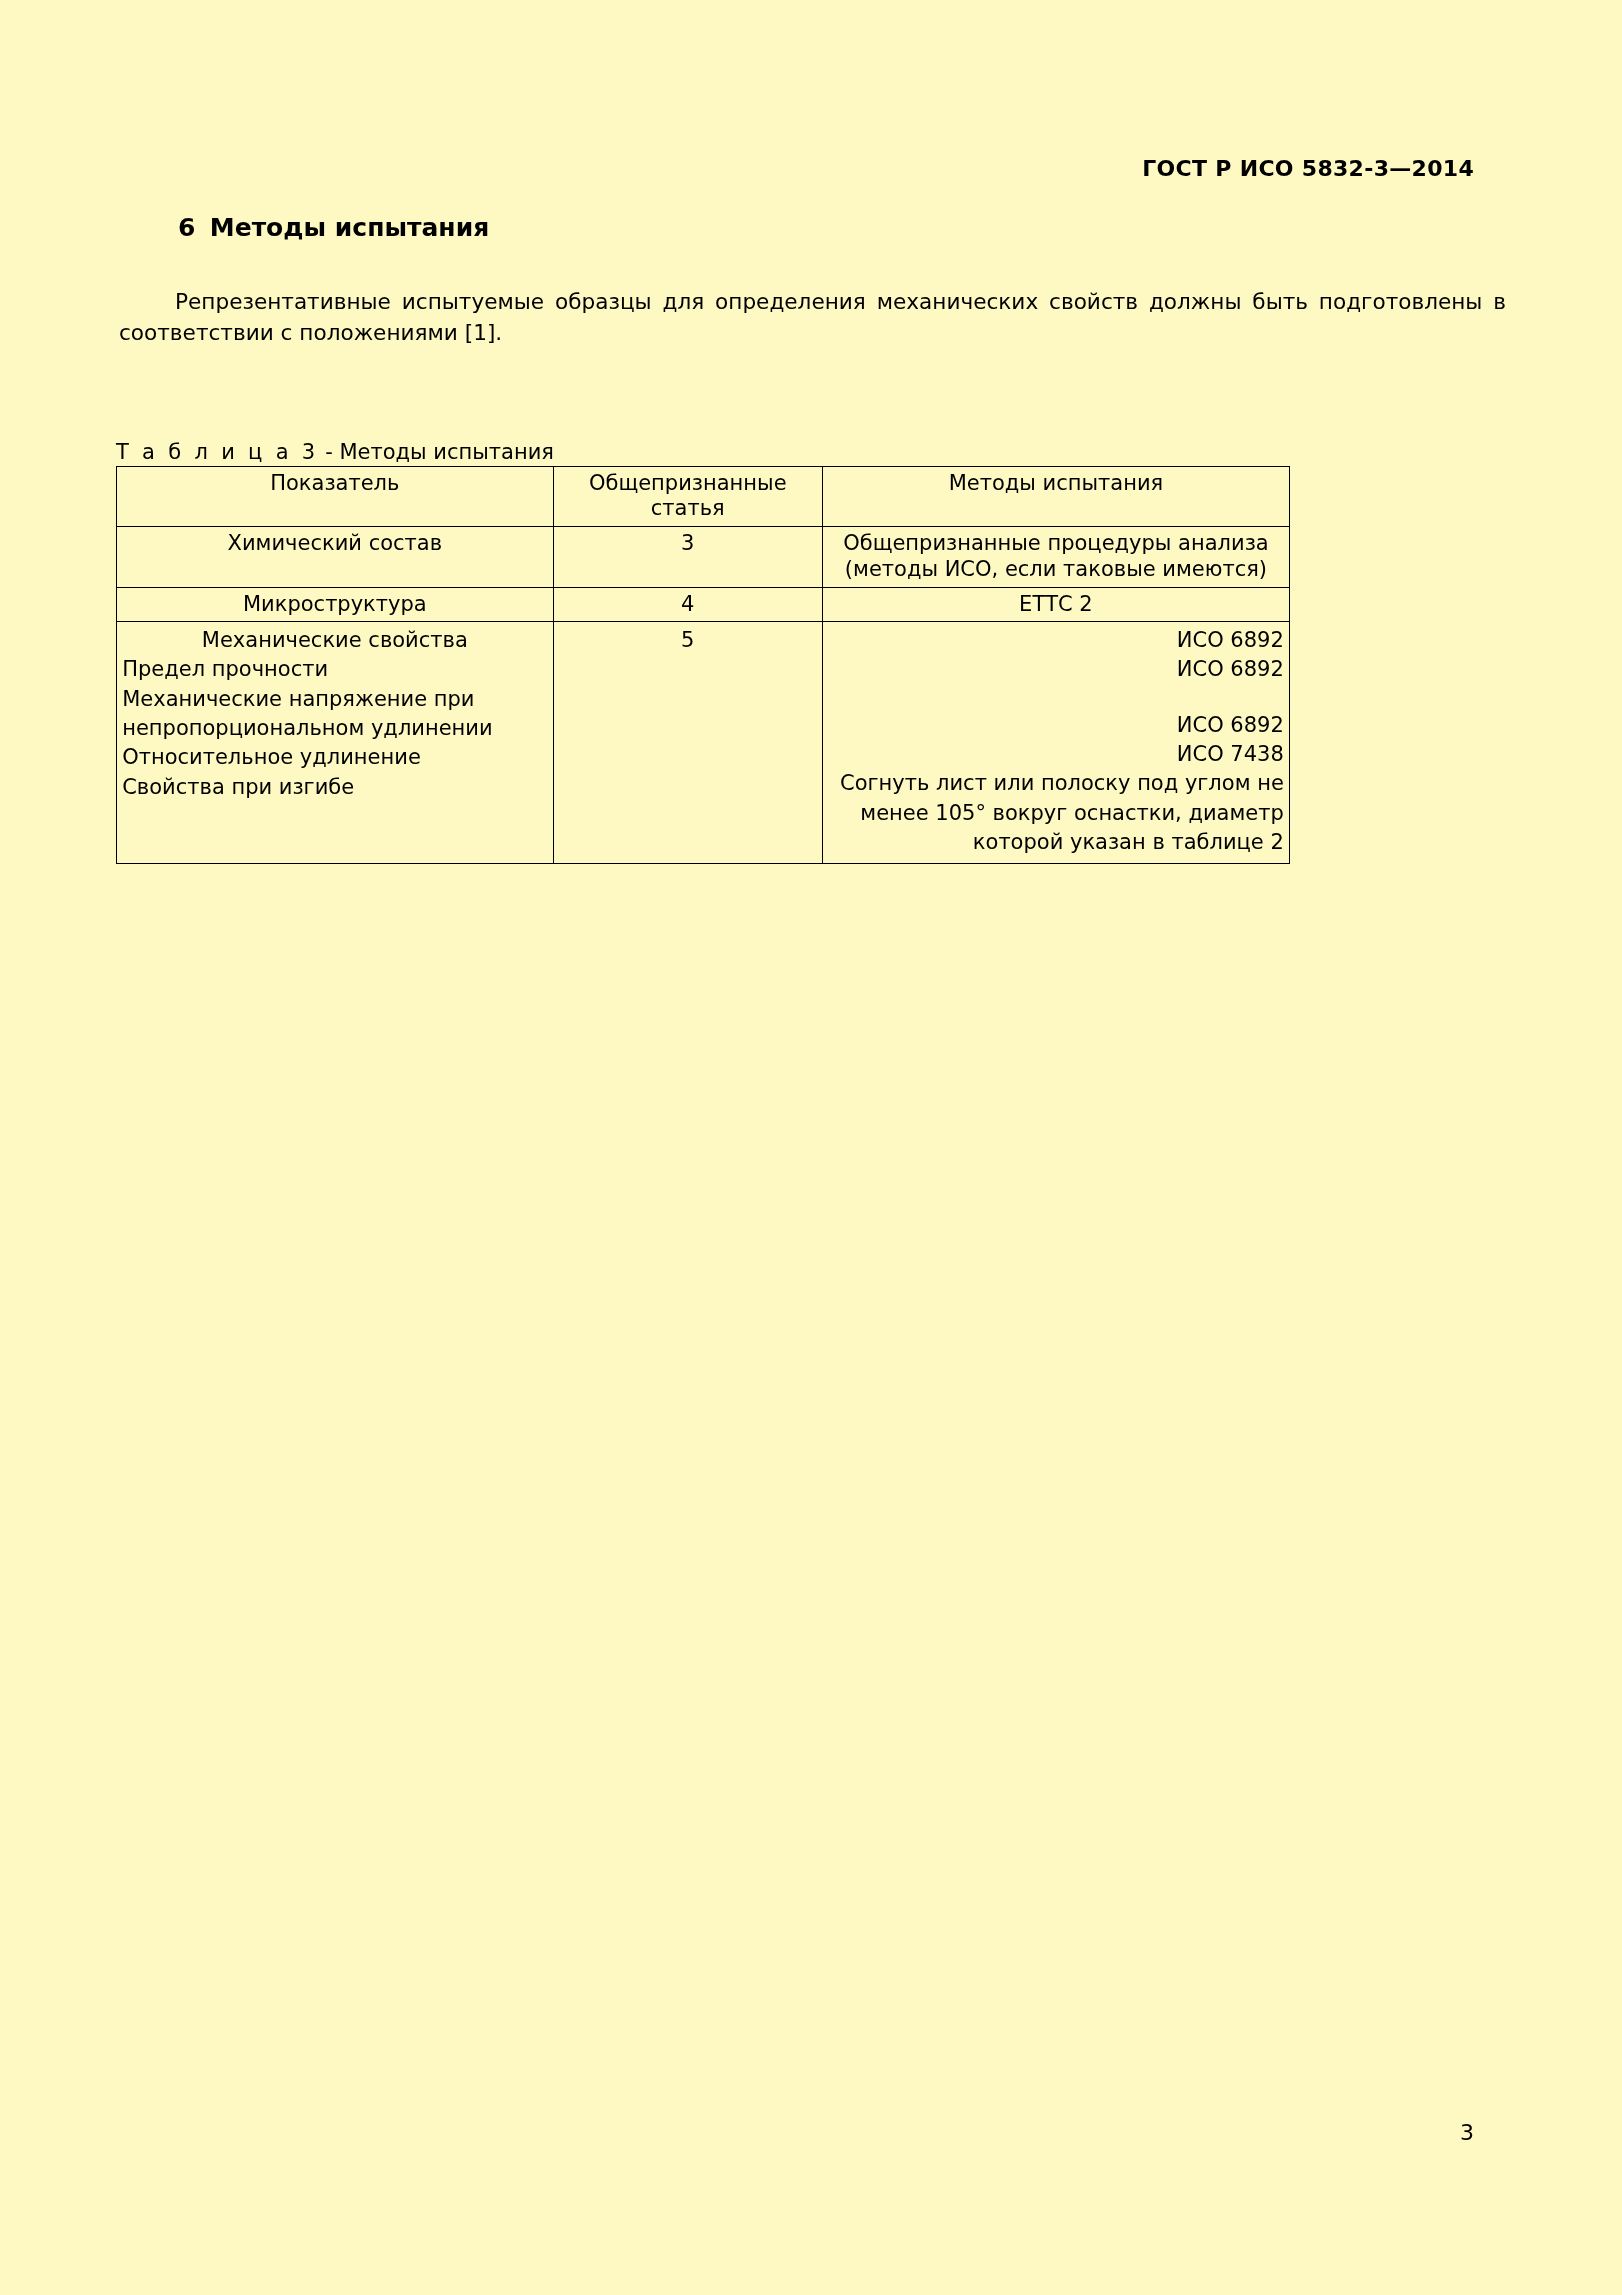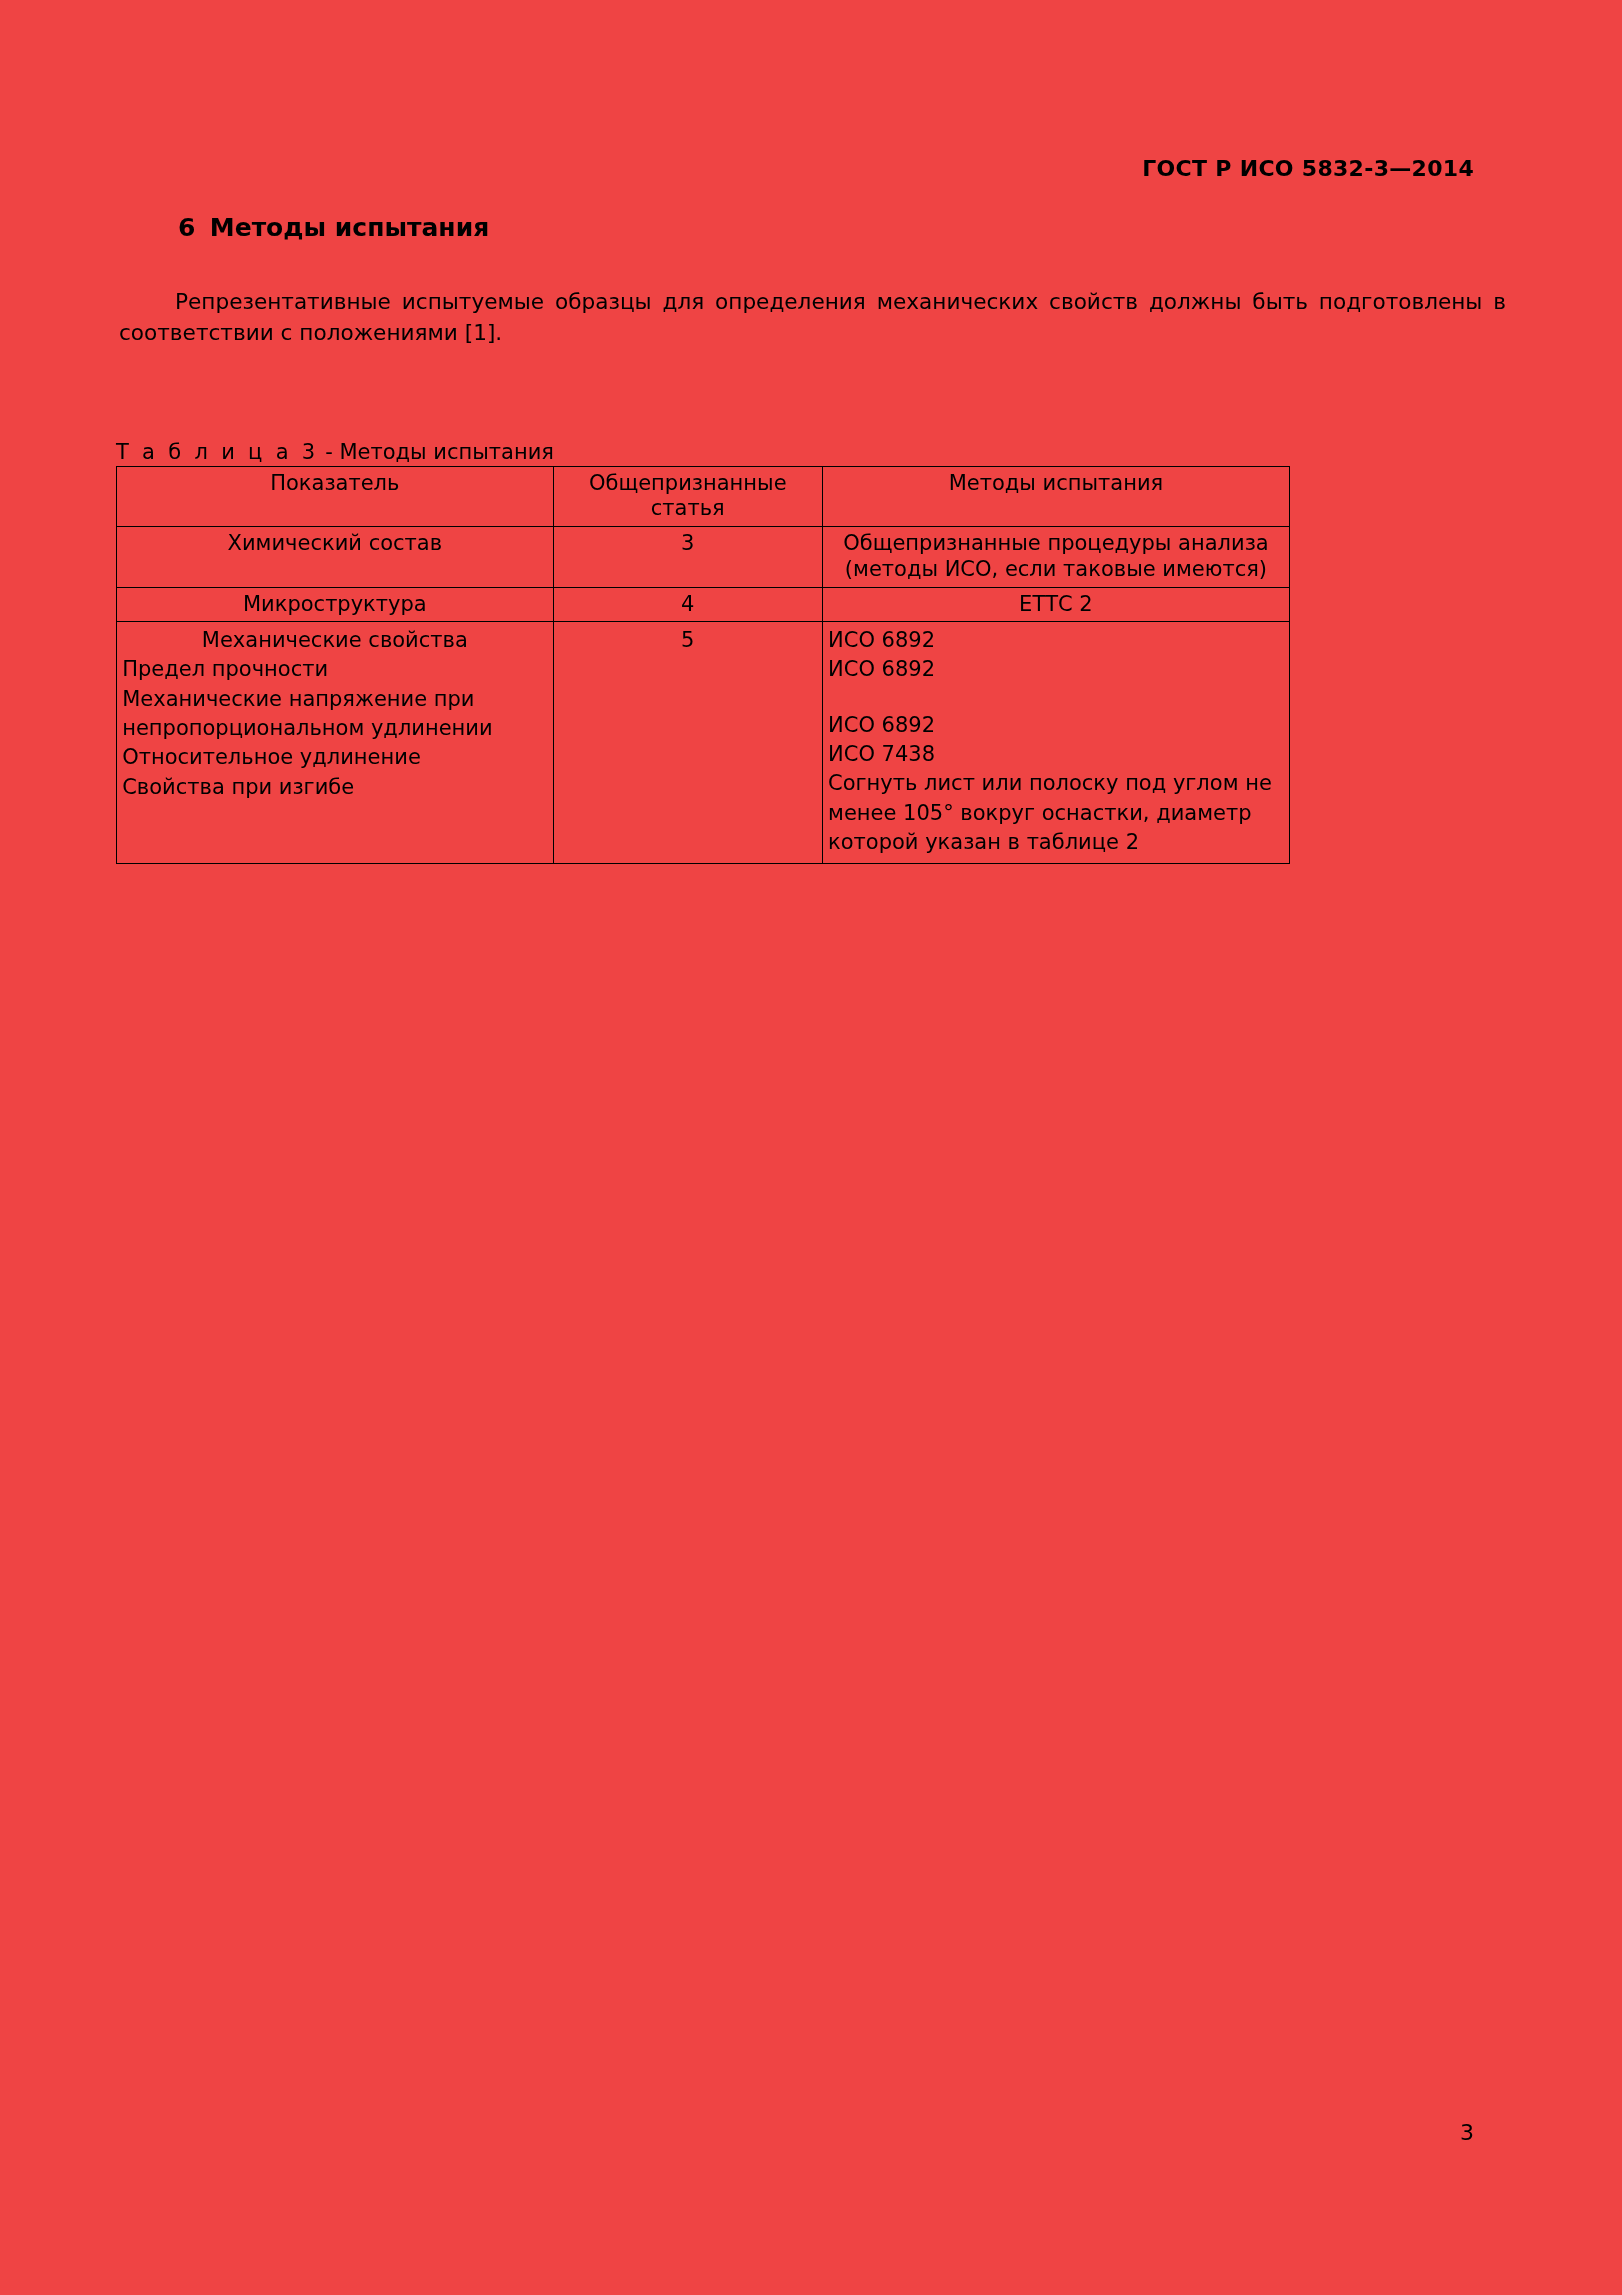--- a/index.html
+++ b/index.html
@@ -8,21 +8,21 @@
     background: #ffffff;
   }
   body {
     font-family: "DejaVu Sans", sans-serif;
     color: #000000;
   }
   .page {
     position: relative;
     width: 1623px;
     height: 2295px;
-    background: #ef4444;
+    background: #fef9c3;
     box-sizing: border-box;
     overflow: hidden;
   }
   .header {
     position: absolute;
     top: 156px;
     right: 149px;
     font-size: 22px;
     font-weight: bold;
     letter-spacing: 0.3px;
@@ -91,21 +91,21 @@
   .mech-left {
     line-height: 1.4;
     text-align: left;
   }
   .mech-left .first {
     display: block;
     text-align: center;
   }
   .mech-right {
     line-height: 1.4;
-    text-align: left;
+    text-align: right;
   }
   .mech-right .gap {
     display: block;
     height: 26px;
   }
   .mech-mid {
     text-align: center;
     line-height: 1.4;
   }
   .page-number {

